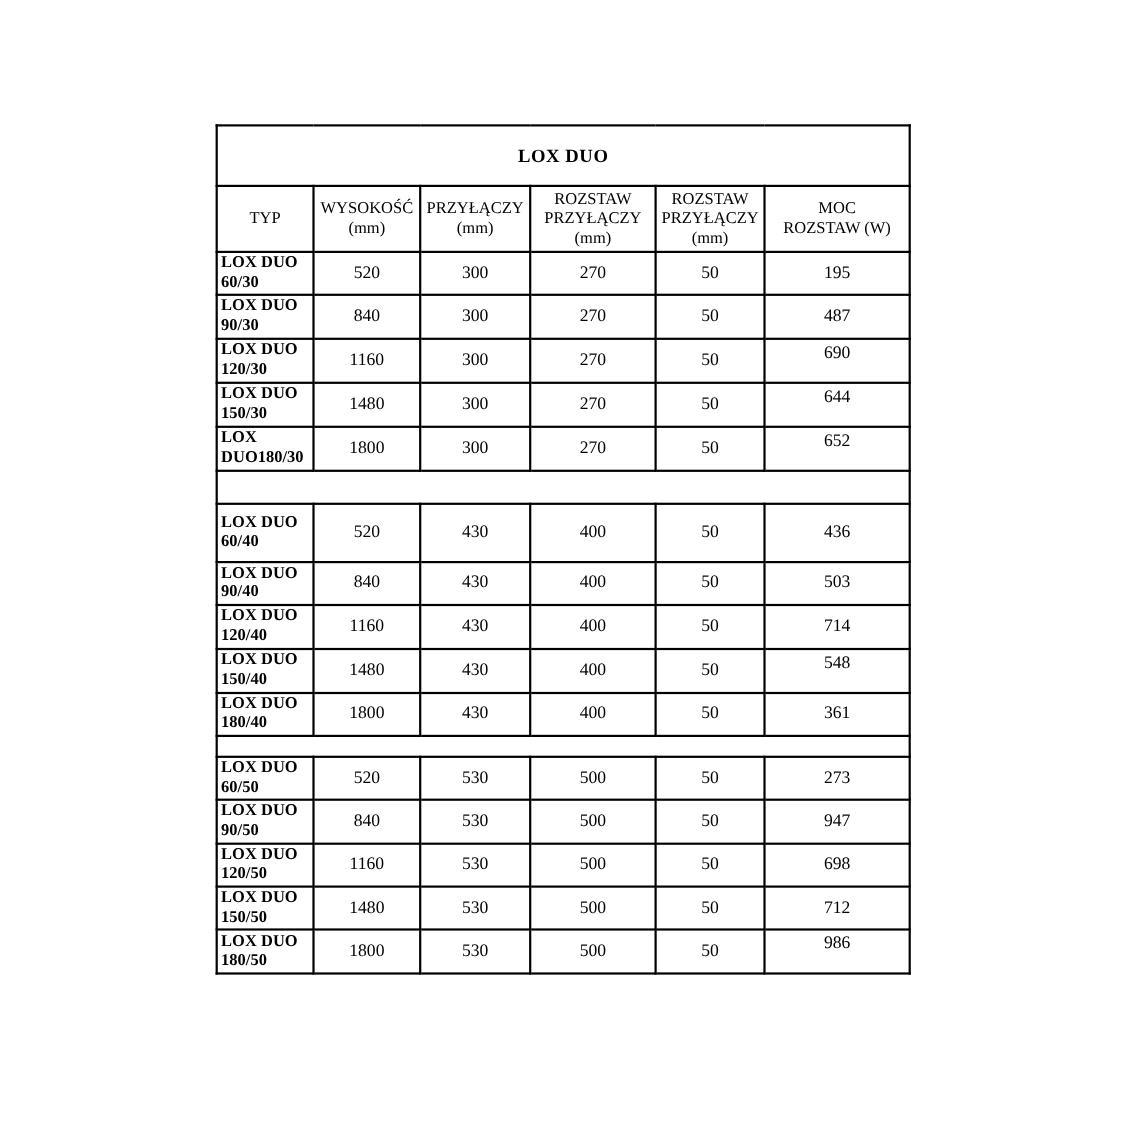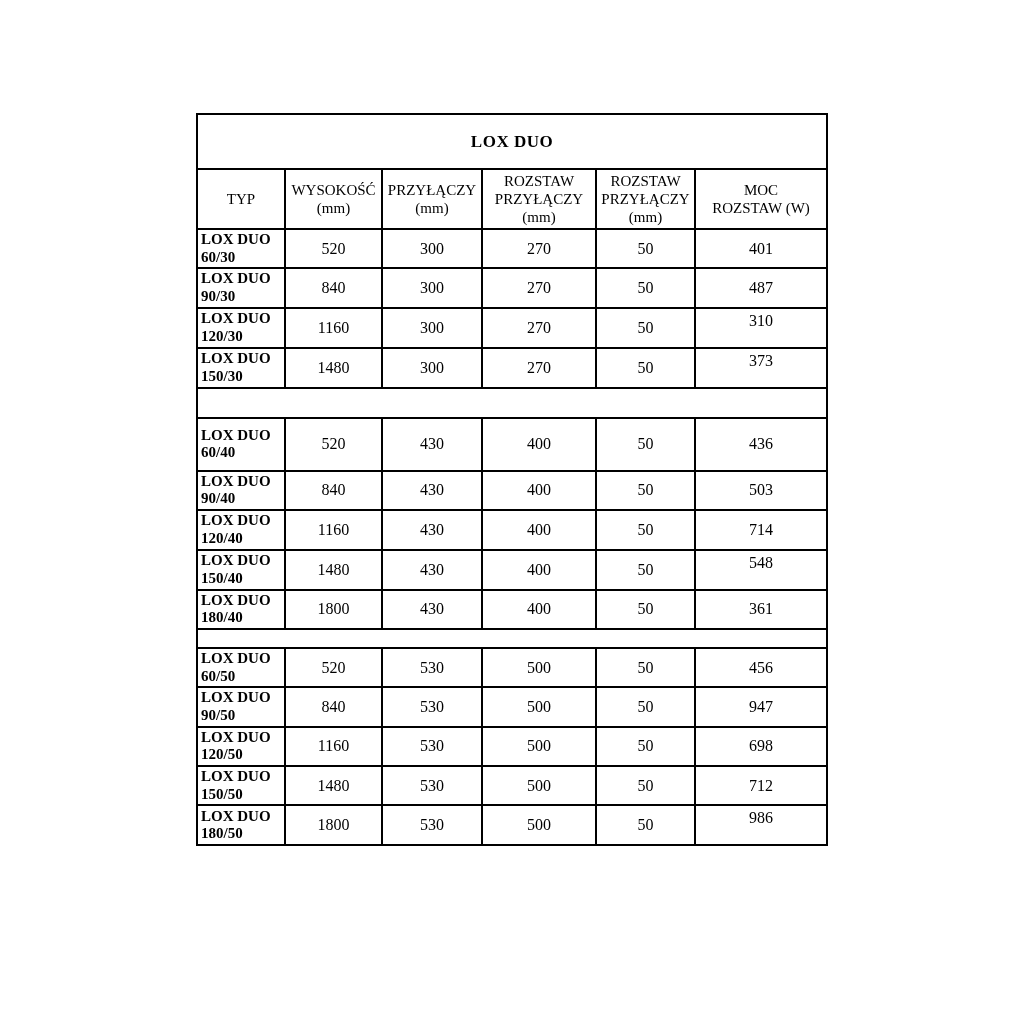--- a/index.html
+++ b/index.html
@@ -108,53 +108,62 @@
       </tr>
     </tbody>
     <tbody>
   <tr class="data-row">
     <td class="typ">LOX DUO
 60/30</td>
     <td class="num">520</td>
     <td class="num">300</td>
     <td class="num">270</td>
     <td class="num">50</td>
-    <td class="num moc">401</td>
+    <td class="num moc">195</td>
   </tr>
 
   <tr class="data-row">
     <td class="typ">LOX DUO
 90/30</td>
     <td class="num">840</td>
     <td class="num">300</td>
     <td class="num">270</td>
     <td class="num">50</td>
     <td class="num moc">487</td>
   </tr>
 
   <tr class="data-row">
     <td class="typ">LOX DUO
 120/30</td>
     <td class="num">1160</td>
     <td class="num">300</td>
     <td class="num">270</td>
     <td class="num">50</td>
-    <td class="num moc v-top">310</td>
+    <td class="num moc v-top">690</td>
   </tr>
 
   <tr class="data-row">
     <td class="typ">LOX DUO
 150/30</td>
     <td class="num">1480</td>
     <td class="num">300</td>
     <td class="num">270</td>
     <td class="num">50</td>
-    <td class="num moc v-top">373</td>
-  </tr>
-
+    <td class="num moc v-top">644</td>
+  </tr>
+
+  <tr class="data-row">
+    <td class="typ">LOX
+DUO180/30</td>
+    <td class="num">1800</td>
+    <td class="num">300</td>
+    <td class="num">270</td>
+    <td class="num">50</td>
+    <td class="num moc v-top">652</td>
+  </tr>
 
   <tr class="gap-row gap-lg">
     <td colspan="6"></td>
   </tr>
 
   <tr class="data-row tall">
     <td class="typ">LOX DUO
 60/40</td>
     <td class="num">520</td>
     <td class="num">430</td>
@@ -207,21 +216,21 @@
     <td colspan="6"></td>
   </tr>
 
   <tr class="data-row">
     <td class="typ">LOX DUO
 60/50</td>
     <td class="num">520</td>
     <td class="num">530</td>
     <td class="num">500</td>
     <td class="num">50</td>
-    <td class="num moc">456</td>
+    <td class="num moc">273</td>
   </tr>
 
   <tr class="data-row">
     <td class="typ">LOX DUO
 90/50</td>
     <td class="num">840</td>
     <td class="num">530</td>
     <td class="num">500</td>
     <td class="num">50</td>
     <td class="num moc">947</td>

